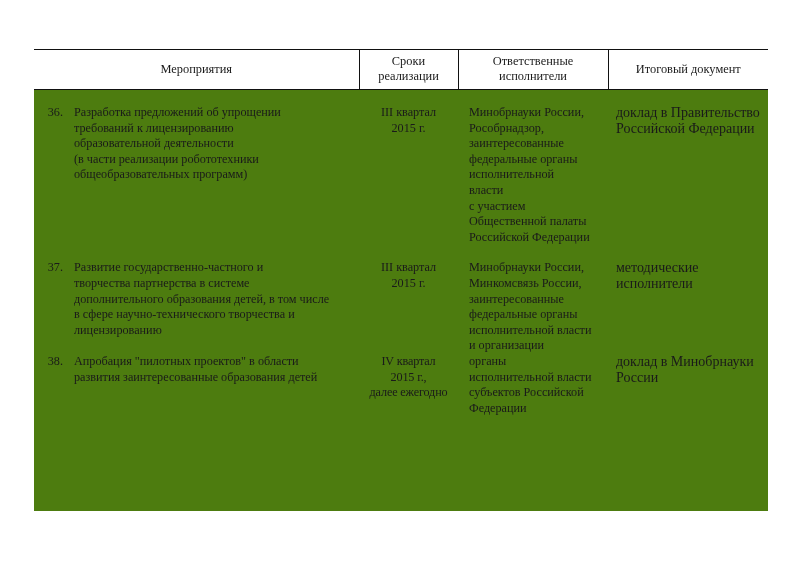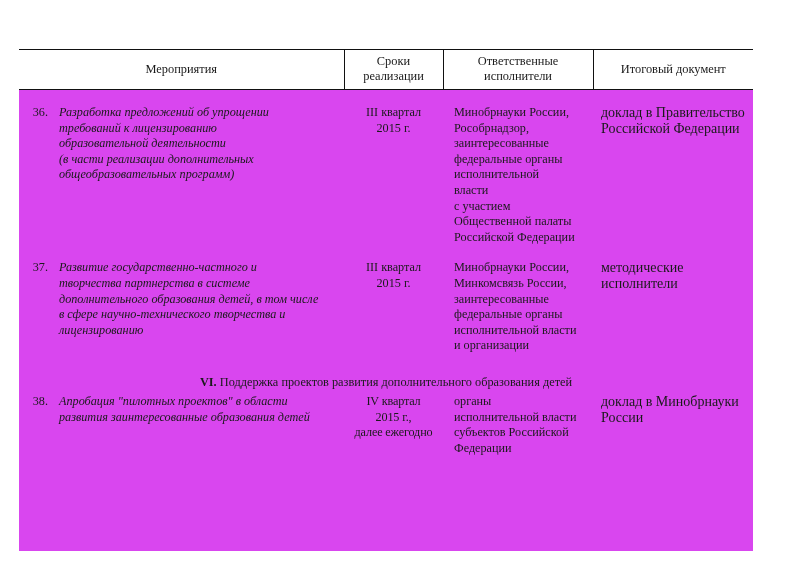--- a/index.html
+++ b/index.html
@@ -33,21 +33,21 @@
     text-align: center;
     font-size: 13.5px;
     line-height: 16px;
     letter-spacing: 0.2px;
     margin-top: 32px;
   }
 
   
   .doc-table {
     position: absolute;
-    left: 19px;
+    left: 34px;
     top: 49px;
     width: 734px;
     border-collapse: collapse;
     table-layout: fixed;
     font-size: 11.6px;
   }
   .doc-table col.c-num   { width: 34px; }
   .doc-table col.c-event { width: 291px; }
   .doc-table col.c-term  { width: 99px; }
   .doc-table col.c-resp  { width: 150px; }
@@ -65,40 +65,39 @@
     vertical-align: middle;
     background: #fff;
   }
   thead th.sep-left  { border-left: 1.4px solid #111; }
   thead th.th-event  { padding-left: 0; padding-right: 0; }
 
   
   tbody td {
     padding: 0;
     vertical-align: top;
-    background: #d946ef;
+    background: #4d7c0f;
     border: none;
   }
 
   .row-spacer td { height: 15px; }
 
   .cell-num {
     text-align: right;
     padding-right: 5px;
     font-size: 12.2px;
     line-height: 15.6px;
     white-space: nowrap;
   }
   .cell-event {
     text-align: left;
     padding-left: 6px;
     padding-right: 4px;
     font-size: 12.2px;
     line-height: 15.6px;
-    font-style: italic;
   }
   .cell-term {
     text-align: center;
     padding-left: 1px;
     padding-right: 1px;
     font-size: 12.2px;
     line-height: 15.6px;
     white-space: nowrap;
     margin-top: 44px;
   }
@@ -165,41 +164,38 @@
     </thead>
 
     <tbody>
 
       <tr class="row-spacer">
         <td colspan="5"></td>
       </tr>
 
       <tr>
         <td class="cell-num">36.</td>
-        <td class="cell-event"><span class="ml"><span class="line">Разработка предложений об упрощении</span><span class="line">требований к лицензированию</span><span class="line">образовательной деятельности</span><span class="line">(в части реализации дополнительных</span><span class="line">общеобразовательных программ)</span></span></td>
+        <td class="cell-event"><span class="ml"><span class="line">Разработка предложений об упрощении</span><span class="line">требований к лицензированию</span><span class="line">образовательной деятельности</span><span class="line">(в части реализации робототехники</span><span class="line">общеобразовательных программ)</span></span></td>
         <td class="cell-term"><span class="ml"><span class="line">III квартал</span><span class="line">2015 г.</span></span></td>
         <td class="cell-resp"><span class="ml"><span class="line">Минобрнауки России,</span><span class="line">Рособрнадзор,</span><span class="line">заинтересованные</span><span class="line">федеральные органы</span><span class="line">исполнительной</span><span class="line">власти</span><span class="line">с участием</span><span class="line">Общественной палаты</span><span class="line">Российской Федерации</span></span></td>
         <td class="cell-doc"><span class="ml"><span class="line">доклад в Правительство</span><span class="line">Российской Федерации</span></span></td>
       </tr>
 
       <tr class="row-spacer">
         <td colspan="5"></td>
       </tr>
 
       <tr>
         <td class="cell-num">37.</td>
         <td class="cell-event"><span class="ml"><span class="line">Развитие государственно-частного и</span><span class="line">творчества партнерства в системе</span><span class="line">дополнительного образования детей, в том числе</span><span class="line">в сфере научно-технического творчества и</span><span class="line">лицензированию</span></span></td>
         <td class="cell-term"><span class="ml"><span class="line">III квартал</span><span class="line">2015 г.</span></span></td>
         <td class="cell-resp"><span class="ml"><span class="line">Минобрнауки России,</span><span class="line">Минкомсвязь России,</span><span class="line">заинтересованные</span><span class="line">федеральные органы</span><span class="line">исполнительной власти</span><span class="line">и организации</span></span></td>
         <td class="cell-doc"><span class="ml"><span class="line">методические</span><span class="line">исполнители</span></span></td>
       </tr>
 
-      <tr class="section-row">
-        <td colspan="5"><span class="sec-numeral">VI.</span><span>&nbsp;</span><span>Поддержка проектов развития дополнительного образования детей</span></td>
-      </tr>
 
       <tr>
         <td class="cell-num">38.</td>
         <td class="cell-event"><span class="ml"><span class="line">Апробация "пилотных проектов" в области</span><span class="line">развития заинтересованные образования детей</span></span></td>
         <td class="cell-term"><span class="ml wide"><span class="line wide">IV квартал</span><span class="line wide">2015 г.,</span><span class="line wide">далее ежегодно</span></span></td>
         <td class="cell-resp"><span class="ml"><span class="line">органы</span><span class="line">исполнительной власти</span><span class="line">субъектов Российской</span><span class="line">Федерации</span></span></td>
         <td class="cell-doc"><span class="ml"><span class="line">доклад в Минобрнауки</span><span class="line">России</span></span></td>
       </tr>
 
       <tr class="blank-tail">

